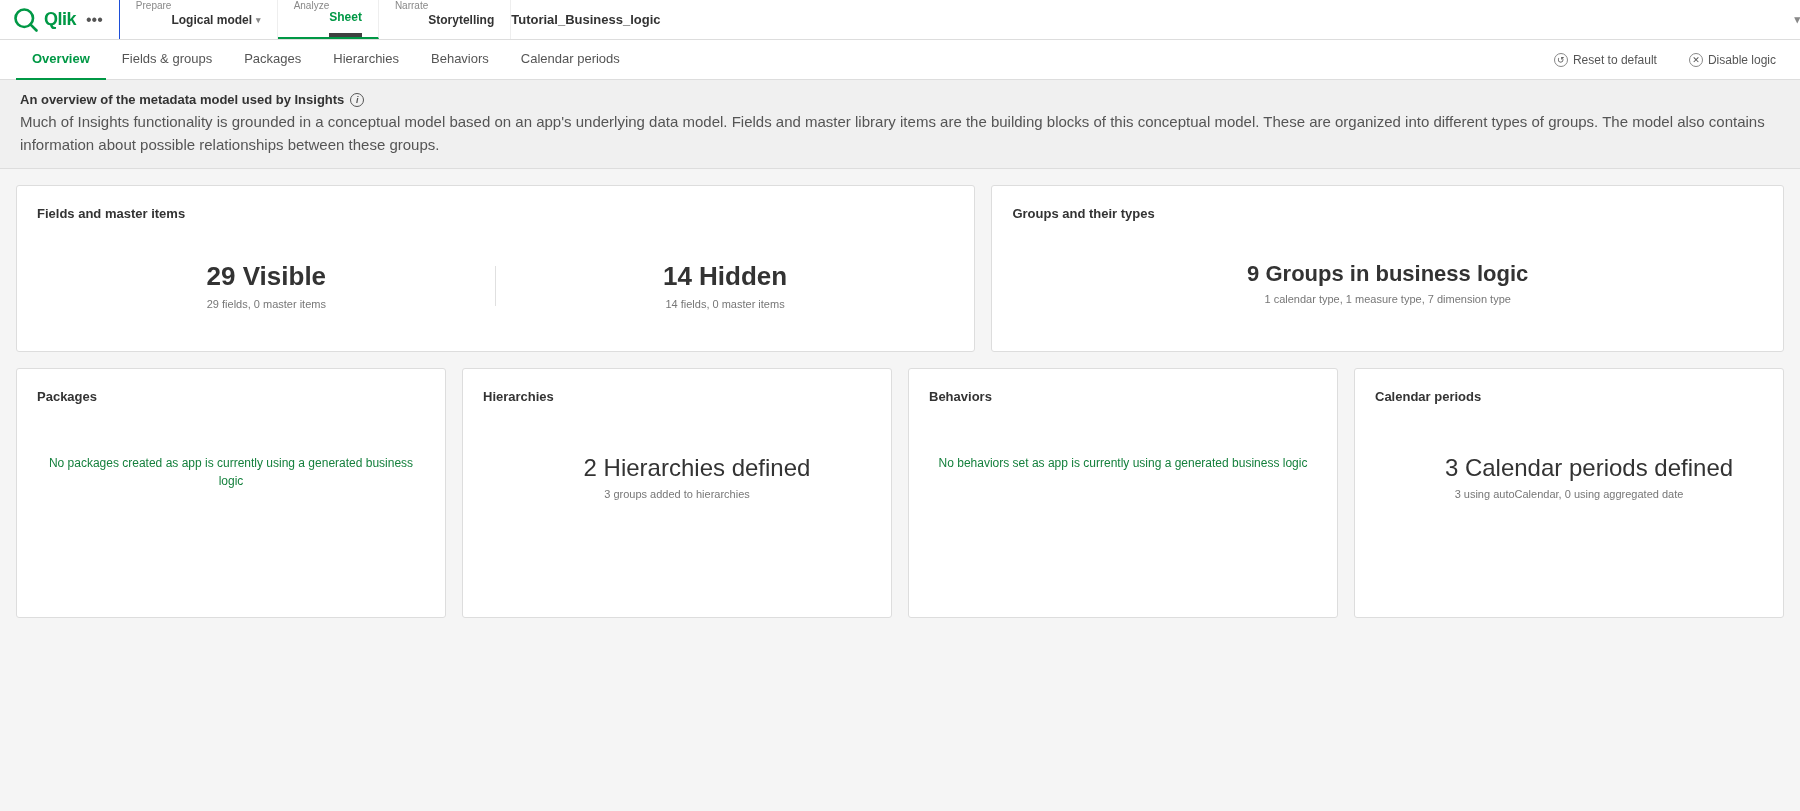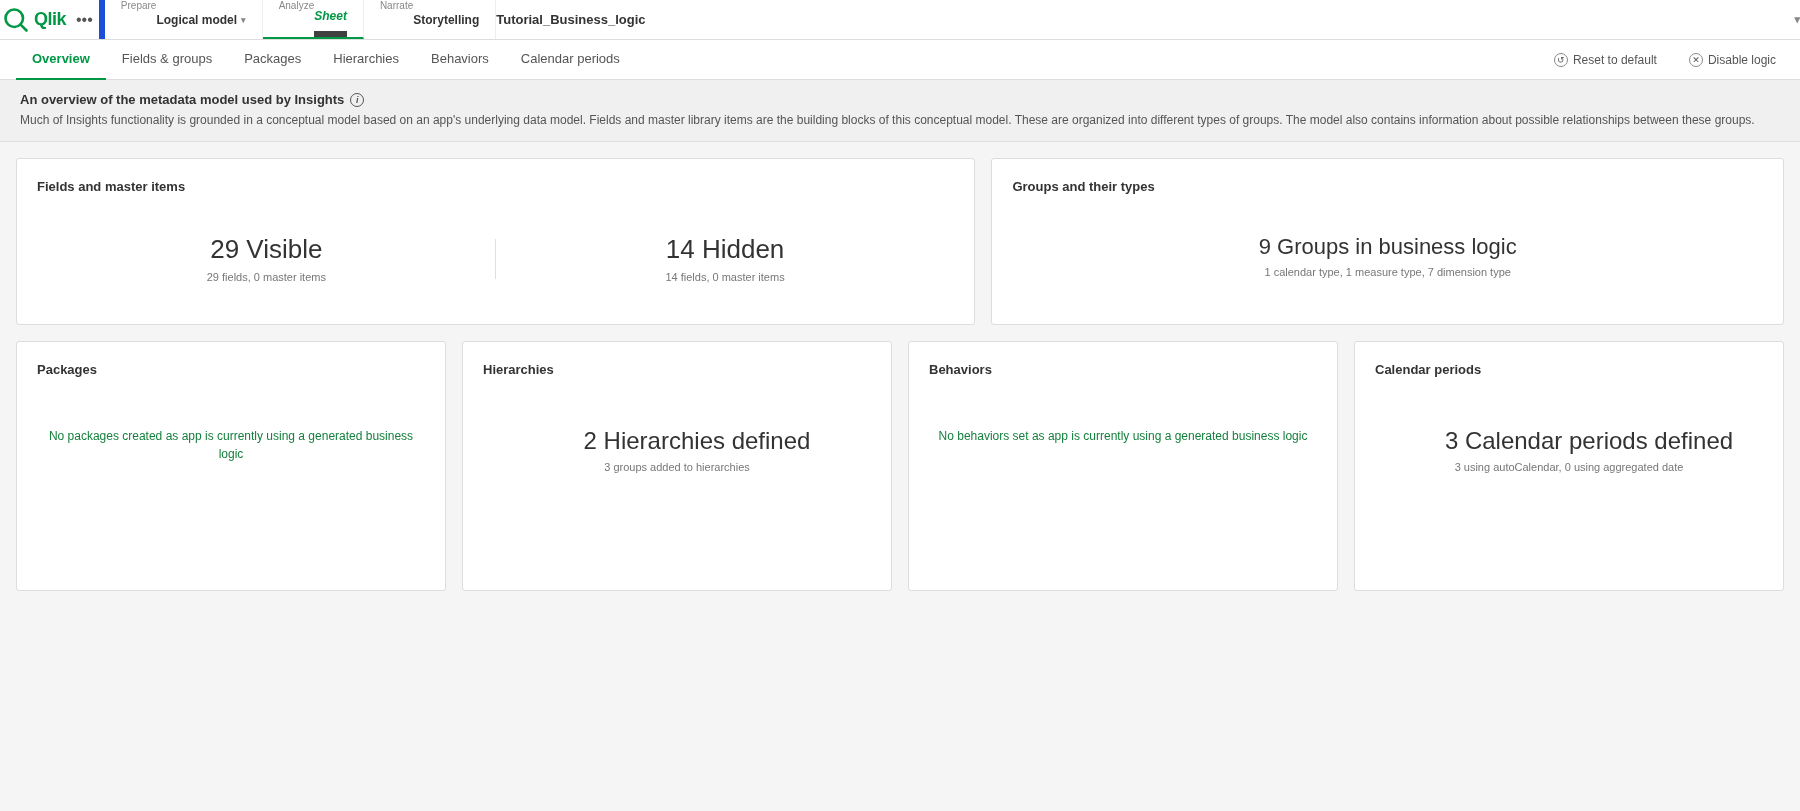--- a/index.html
+++ b/index.html
@@ -10,23 +10,23 @@
       display: flex;
       align-items: stretch;
       background: #fff;
       border-bottom: 1px solid #ddd;
       height: 40px;
       position: relative;
     }
     .top-bar-left {
       display: flex;
       align-items: center;
-      padding: 0 2px;
+      padding: 0 12px;
       gap: 6px;
-      border-right: 6px solid #1d4ed8;
+      border-right: 1px solid #1d4ed8;
     }
     .qlik-logo {
       display: flex;
       align-items: center;
       gap: 4px;
     }
     .qlik-logo-text {
       font-size: 18px;
       font-weight: bold;
       color: #009845;
@@ -61,22 +61,21 @@
     .nav-section-value {
       font-size: 12px;
       font-weight: 600;
       color: #333;
       display: flex;
       align-items: center;
       gap: 4px;
     }
     .nav-section-value.active {
       color: #009845;
-      border-bottom: 6px solid #404040;
-      font-style: italic;
+      border-bottom: 4px solid #404040;
     }
     .nav-section-active {
       border-bottom: 2px solid #009845;
     }
     .dropdown-arrow {
       font-size: 9px;
       color: #888;
     }
     .center-title {
       flex: 1;
@@ -163,21 +162,21 @@
       border-radius: 50%;
       display: inline-flex;
       align-items: center;
       justify-content: center;
       font-size: 9px;
       font-style: italic;
       font-weight: bold;
       color: #555;
     }
     .info-banner-text {
-      font-size: 12px;
+      font-size: 15px;
       color: #555;
       line-height: 1.5;
     }
 
     
     .main-content {
       padding: 16px;
       display: flex;
       flex-direction: column;
       gap: 16px;
@@ -224,21 +223,21 @@
       position: absolute;
       right: 0;
       top: 10%;
       height: 80%;
       width: 1px;
       background: #e0e0e0;
     }
 
     .stat-number {
       font-size: 26px;
-      font-weight: 400;
+      font-weight: 700;
       color: #333;
       display: block;
       margin-bottom: 4px;
     }
 
     .stat-label {
       font-size: 11px;
       color: #777;
     }
 

